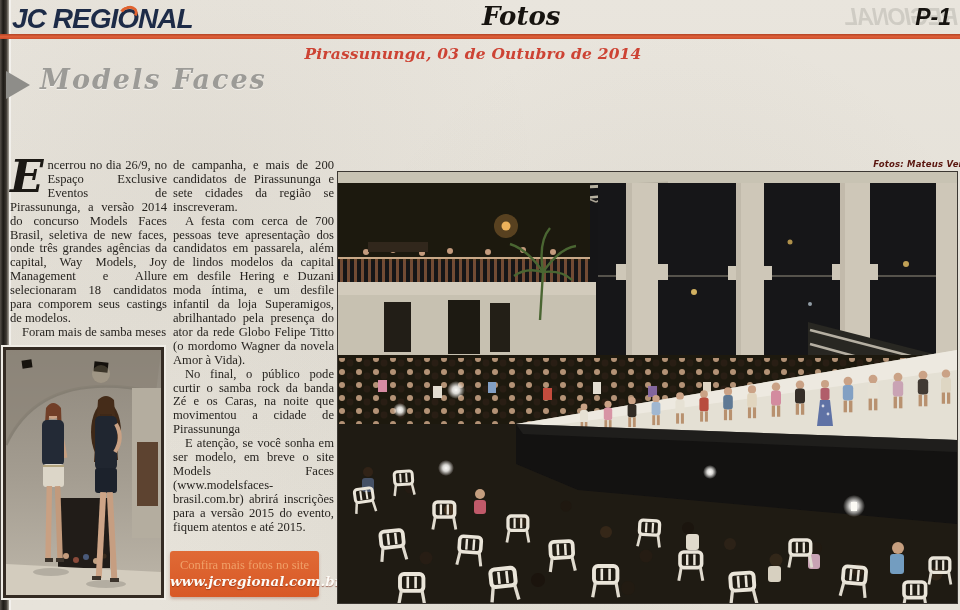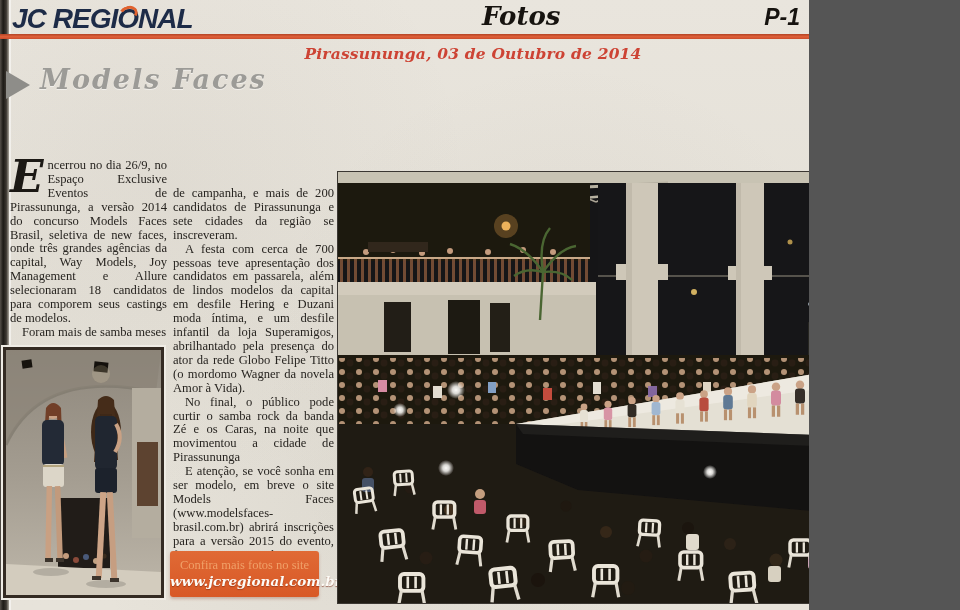--- a/index.html
+++ b/index.html
@@ -1,18 +1,18 @@
 <!DOCTYPE html>
 <html><head>
 <meta charset="utf-8">
 <style>
   * { margin:0; padding:0; box-sizing:border-box; }
   body { background:#555; font-family:"Liberation Serif", serif; }
   .page {
-    position:relative; width:809px; height:610px; overflow:hidden;
+    position:relative; width:960px; height:610px; overflow:hidden;
     background:
       radial-gradient(circle at 20% 30%, rgba(120,110,95,.06), transparent 40%),
       radial-gradient(circle at 70% 60%, rgba(120,110,95,.07), transparent 45%),
       radial-gradient(circle at 45% 85%, rgba(100,95,80,.06), transparent 40%),
       linear-gradient(180deg, #e9e5dd 0%, #e4e0d7 50%, #e7e3da 100%);
   }
   
   .scan-edge { position:absolute; left:0; top:0; width:9px; height:610px;
     background:linear-gradient(90deg,#55504a 0%, #1d1a16 35%, #3c3731 70%, #a9a49a 100%); }
   .scan-edge:after{ content:""; position:absolute; right:-2px; top:0; width:2px; height:100%;
@@ -51,21 +51,21 @@
   .headline span { display:inline-block; font-family:"DejaVu Serif", serif; font-weight:bold;
     font-style:italic; font-size:36px; color:#191714; letter-spacing:-1px; transform:scaleX(.94);
     transform-origin:center; white-space:nowrap; }
 
   
   .col { position:absolute; font-size:12.6px; line-height:13.9px; text-align:justify;
     color:#272420; }
   .col p { margin:0; }
   .col p.ind { text-indent:12px; }
   .col1 { left:10px; top:159px; width:157px; }
-  .col2 { left:173px; top:159px; width:161px;margin-top:28px; }
+  .col2 { left:173px; top:159px; width:161px; }
   .dropcap { float:left; font-family:"DejaVu Serif", serif; font-weight:bold; font-style:italic;
     font-size:44px; line-height:34px; margin:1px 4px 0 0; color:#1c1915; }
 
   
   .promo { position:absolute; left:170px; top:551px; width:149px; height:46px;
     border-radius:3px; background:linear-gradient(180deg,#e06a35 0%, #d85826 100%);
     box-shadow:0 2px 3px rgba(150,80,60,.35); text-align:center; padding-top:7px; }
   .promo .l1 { font-size:12.5px; color:#f0a169; }
   .promo .l2 { font-family:"DejaVu Serif", serif; font-weight:bold; font-style:italic;
     font-size:13.5px; color:#fdfbf6; text-shadow:0 1px 1px rgba(120,40,20,.6); }

